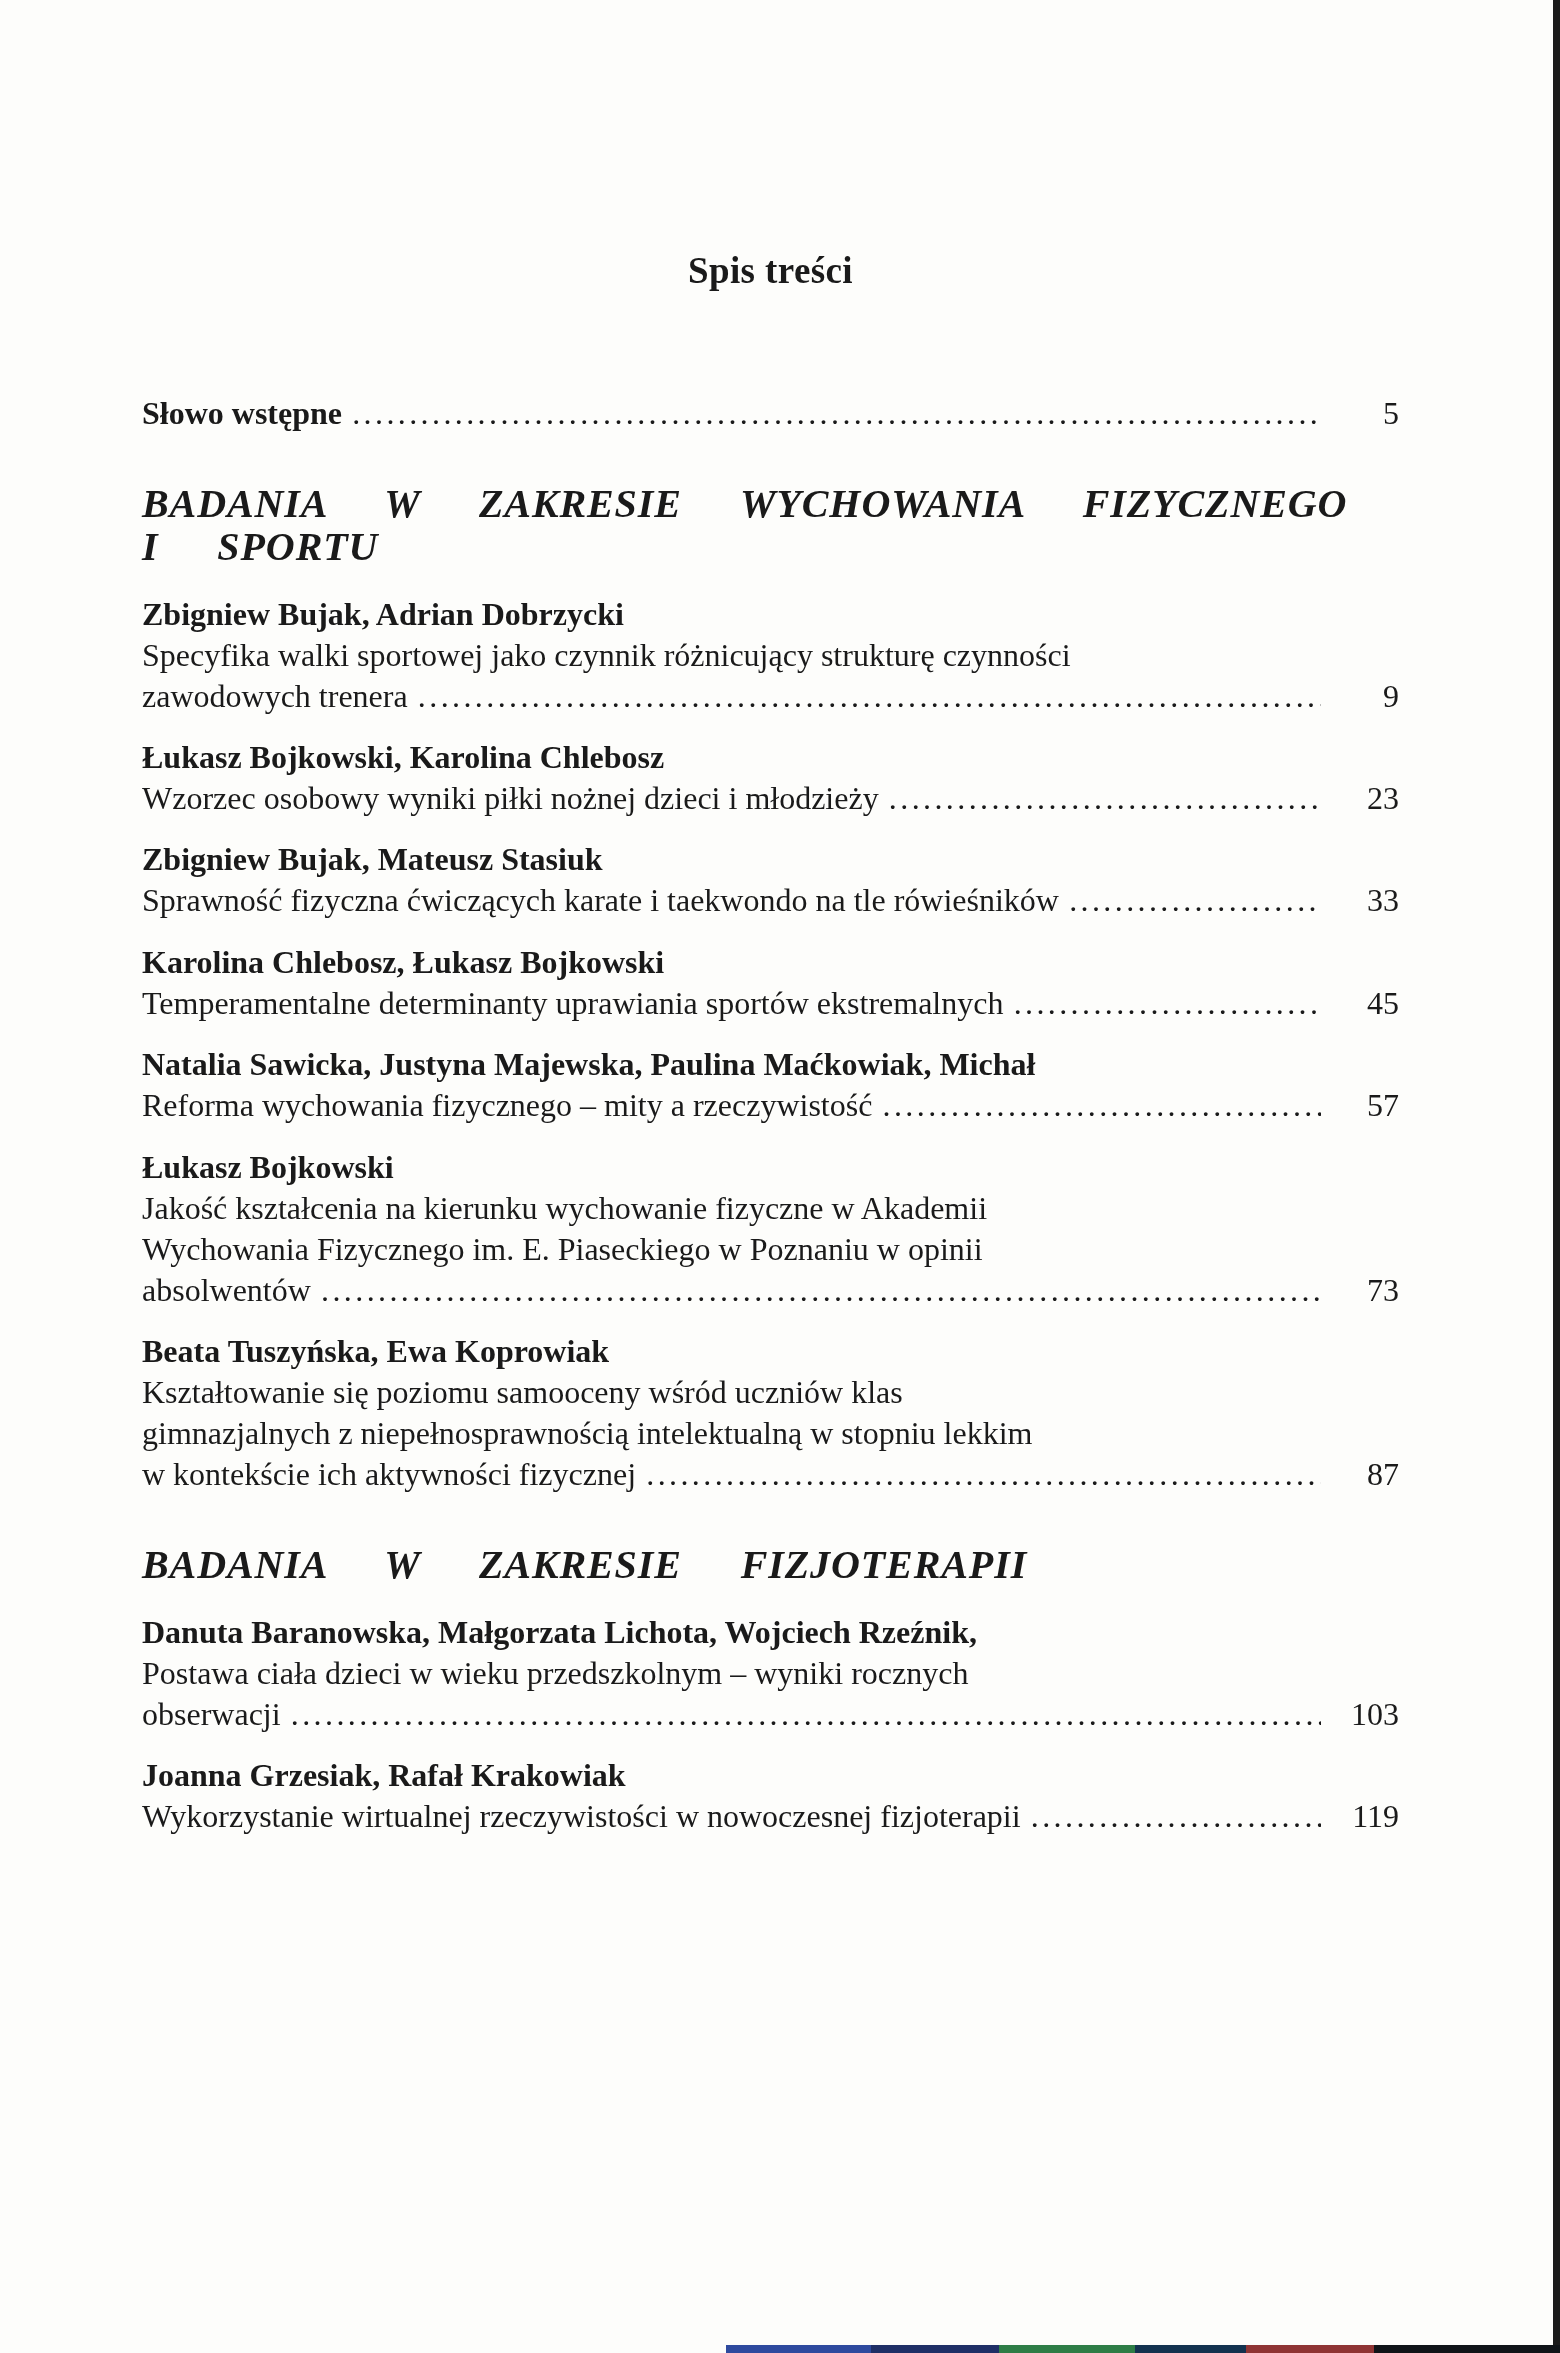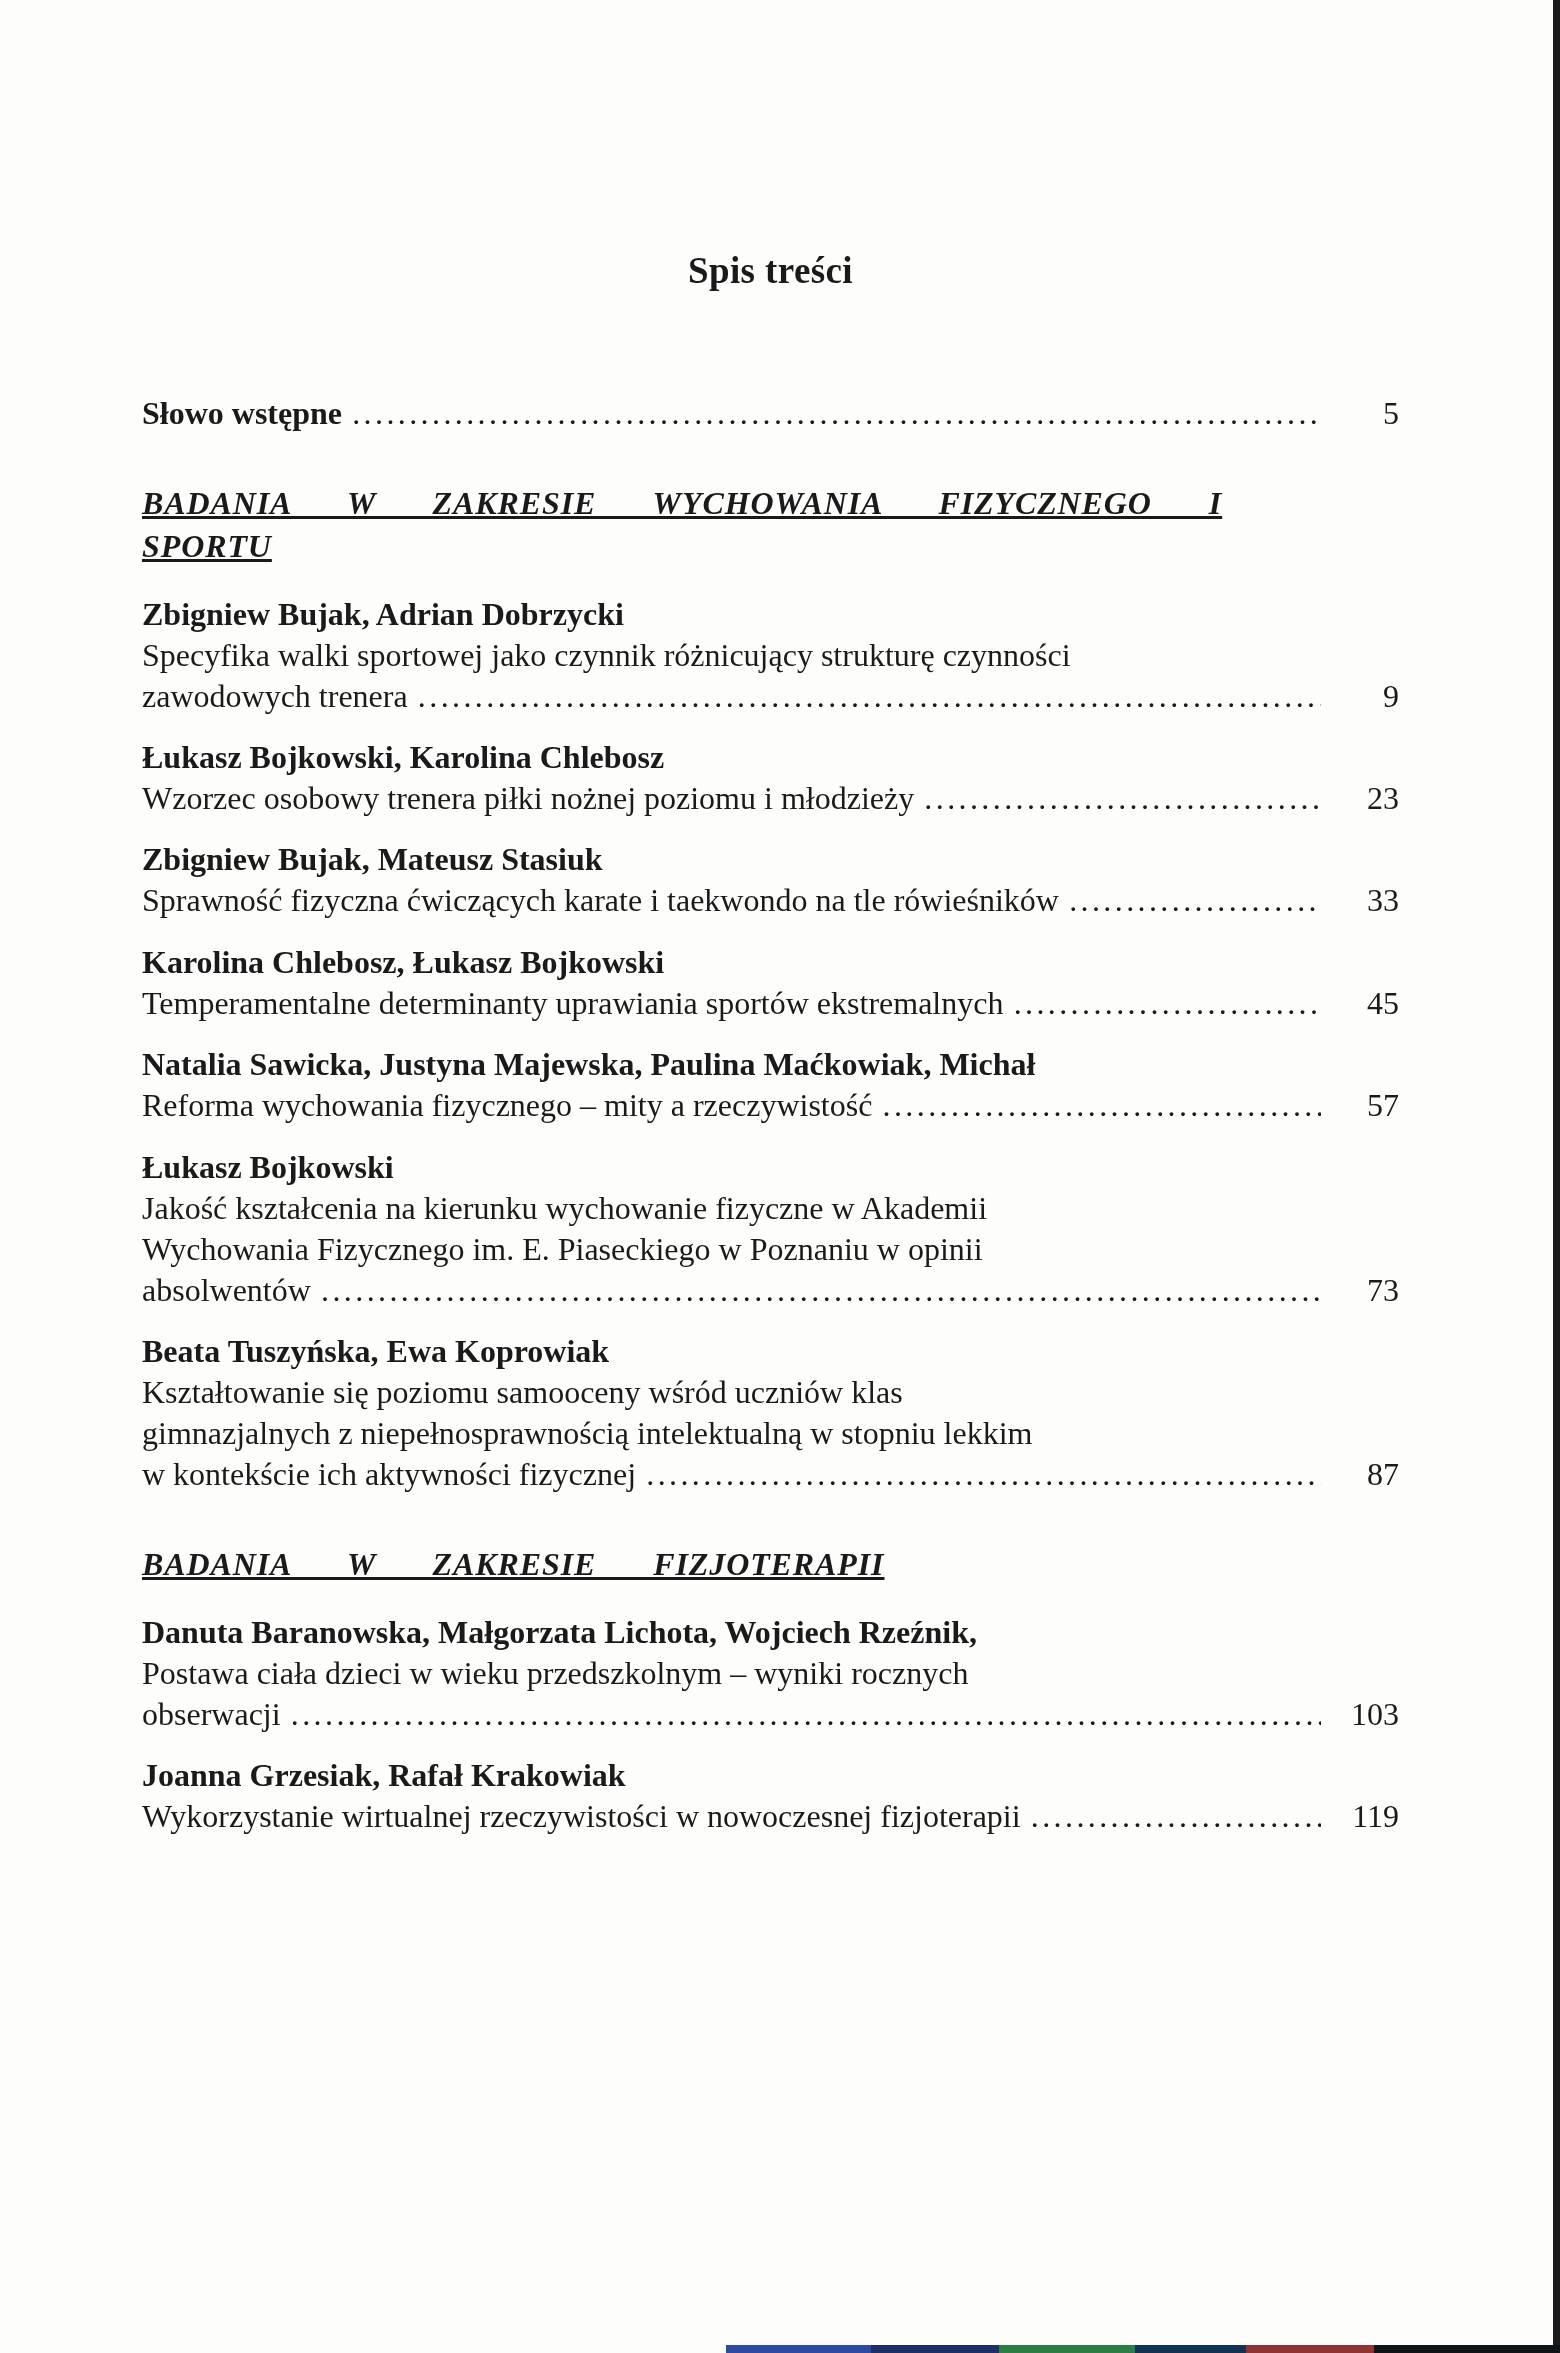--- a/index.html
+++ b/index.html
@@ -54,27 +54,26 @@
     content: "..........................................................................................................................................................";
     letter-spacing: 3.4px;
   }
   .page-num {
     min-width: 70px;
     text-align: right;
     padding-left: 8.5px;
   }
   .section-heading {
     margin: 48px 0 25.6px 0;
-    font-size: 32px;
+    font-size: 40px;
     line-height: 43px;
     font-weight: bold;
     font-style: italic;
     letter-spacing: 0.9px;
     word-spacing: 48px;
-    text-decoration: underline;
   }
   
   .edge-right {
     position: absolute;
     top: 0;
     right: 0;
     width: 8.5px;
     height: 2354px;
     background: #1b1b1b;
   }
@@ -118,21 +117,21 @@
       <div class="lastline">
         <span>zawodowych trenera</span>
         <span class="leader"></span>
         <span class="page-num">9</span>
       </div>
     </div>
 
     <div class="entry">
       <div class="authors">Łukasz Bojkowski, Karolina Chlebosz</div>
       <div class="lastline">
-        <span>Wzorzec osobowy trenera piłki nożnej poziomu i młodzieży</span>
+        <span>Wzorzec osobowy wyniki piłki nożnej dzieci i młodzieży</span>
         <span class="leader"></span>
         <span class="page-num">23</span>
       </div>
     </div>
 
     <div class="entry">
       <div class="authors">Zbigniew Bujak, Mateusz Stasiuk</div>
       <div class="lastline">
         <span>Sprawność fizyczna ćwiczących karate i taekwondo na tle rówieśników</span>
         <span class="leader"></span>

